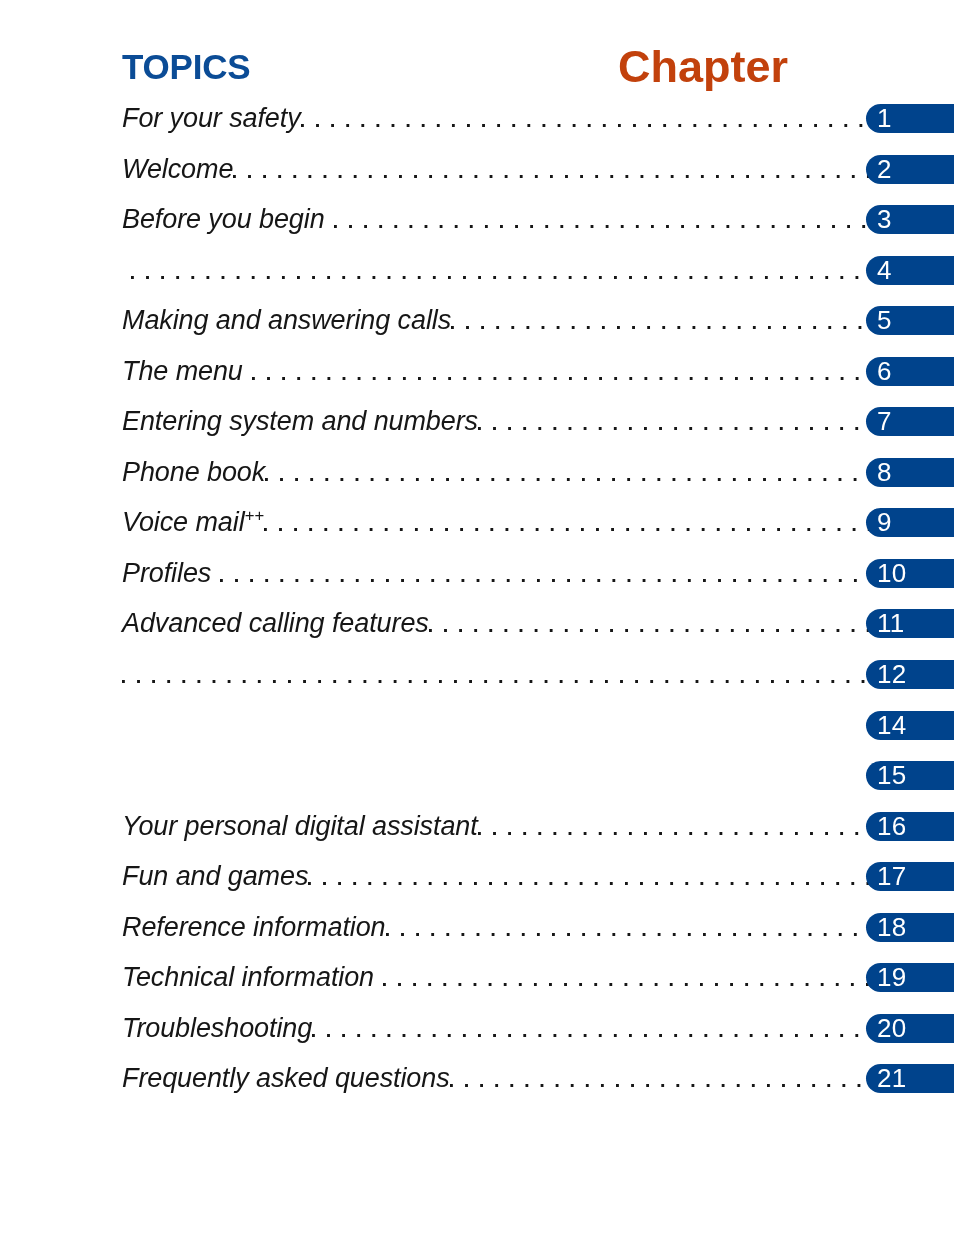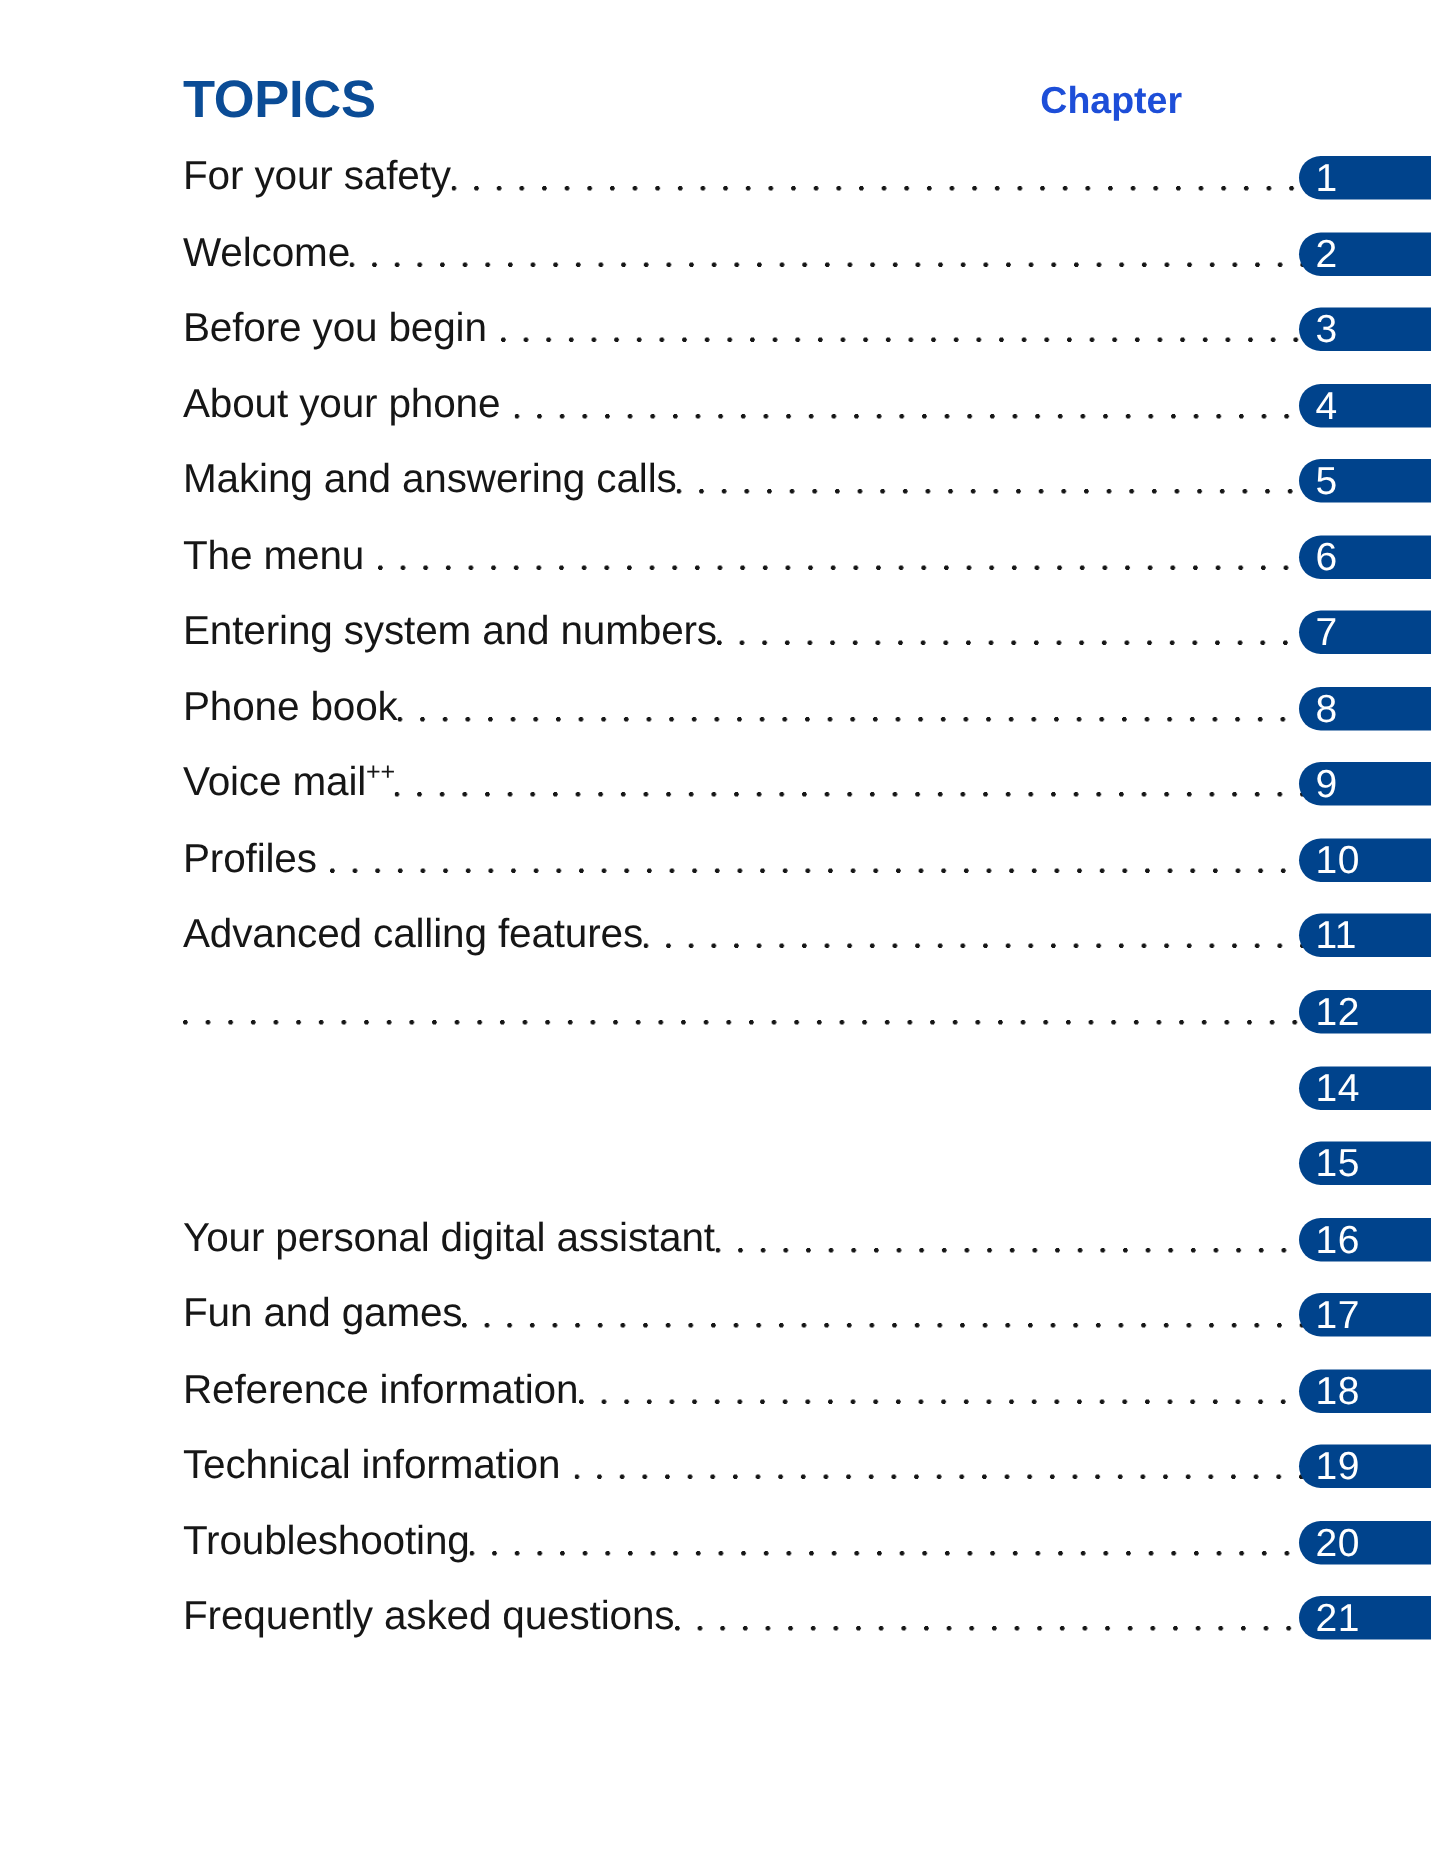--- a/index.html
+++ b/index.html
@@ -41,23 +41,23 @@
     font-weight: bold;
     letter-spacing: -0.2px;
     color: #0B4C96;
     line-height: 46px;
     white-space: nowrap;
   }
   .header-chapter {
     position: absolute;
     right: 56px;
     top: 0;
-    font-size: 25px;
+    font-size: 45px;
     font-weight: bold;
-    color: #1d4ed8;
+    color: #c2410c;
     line-height: 46px;
     white-space: nowrap;
   }
 
   
   .toc {
     position: absolute;
     left: 0;
     top: 100px;
     width: 954px;
@@ -67,21 +67,22 @@
     height: 50.55px;
     width: 954px;
   }
   .row-inner {
     position: absolute;
     left: 122px;
     right: 12px;
     top: 0;
     height: 36px;
     display: flex;
-    align-items: flex-start;
+    align-items: center;
+    font-style: italic;
   }
   .entry-title {
     font-size: 27px;
     color: #161616;
     line-height: 34px;
     white-space: nowrap;
     flex: 0 0 auto;
     letter-spacing: -0.1px;
   }
   .entry-title sup {
@@ -168,21 +169,20 @@
         <div class="row-inner">
           <span class="entry-title">Before you begin</span>
           <span class="leader gap"></span>
         </div>
         <div class="chapter-badge">
           <span class="chapter-num">3</span>
         </div>
       </div>
       <div class="toc-row">
         <div class="row-inner">
-          <span class="entry-title">About your phone</span>
           <span class="leader gap"></span>
         </div>
         <div class="chapter-badge">
           <span class="chapter-num">4</span>
         </div>
       </div>
       <div class="toc-row">
         <div class="row-inner">
           <span class="entry-title">Making and answering calls</span>
           <span class="leader"></span>

